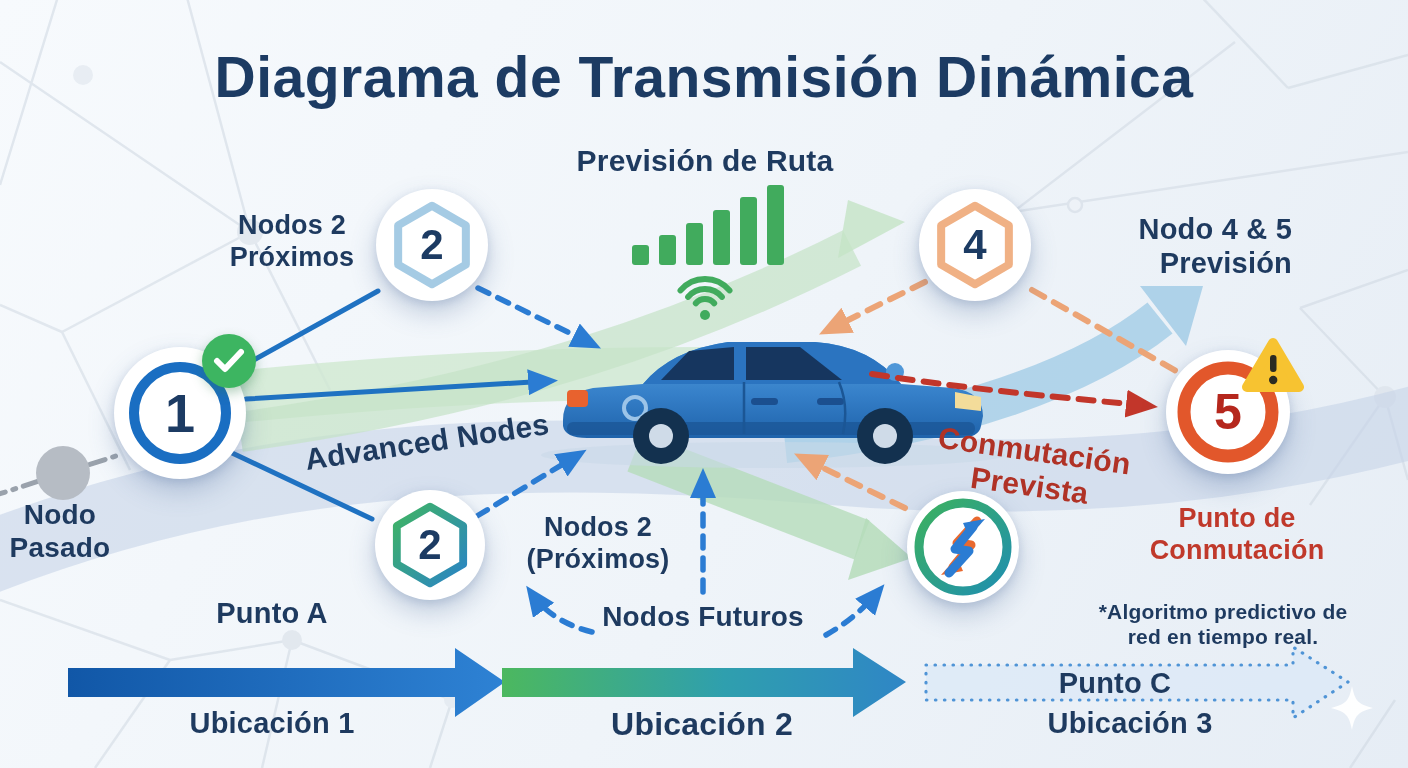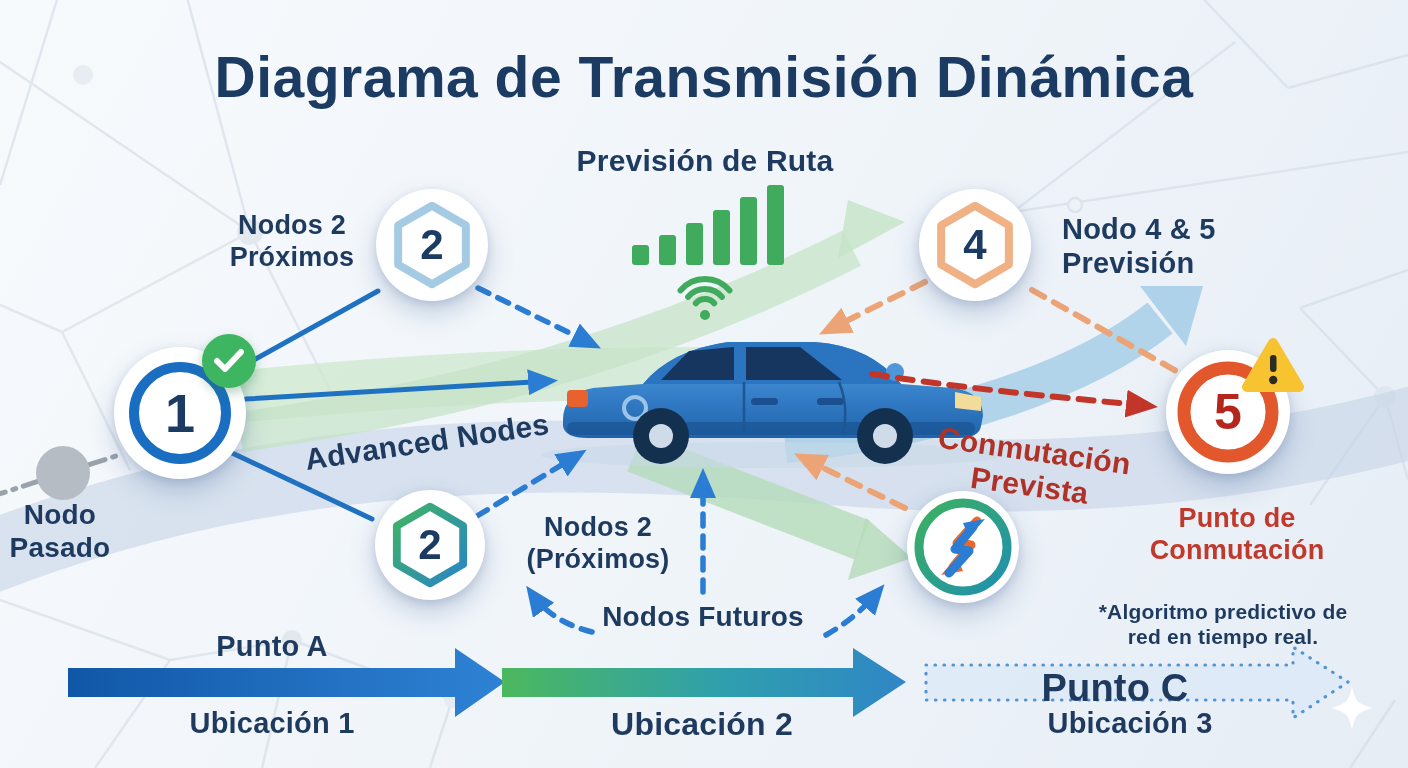--- a/index.html
+++ b/index.html
@@ -170,21 +170,21 @@
     </svg>
     <div class="num" style="font-size:42px;">2</div>
   </div>
 
   <div class="node" style="left:919px;top:189px;width:112px;height:112px;">
     <svg width="90" height="98" viewBox="-50 -55 100 110">
       <polygon points="0,-44 38,-22 38,22 0,44 -38,22 -38,-22" fill="none" stroke="#f0b185" stroke-width="9" stroke-linejoin="round"></polygon>
     </svg>
     <div class="num" style="font-size:42px;">4</div>
   </div>
-  <div class="lbl" style="left:1062px;top:212px;width:230px;font-size:29px;text-align:left;">Nodo 4 &amp; 5
+  <div class="lbl" style="left:1062px;top:212px;width:230px;font-size:29px;text-align:right;">Nodo 4 &amp; 5
 Previsión</div>
 
   <div class="node" style="left:114px;top:347px;width:132px;height:132px;">
     <svg width="120" height="120" viewBox="-60 -60 120 120">
       <circle cx="0" cy="0" r="46" fill="none" stroke="#1a6ec2" stroke-width="10"></circle>
     </svg>
     <div class="num" style="font-size:54px;">1</div>
   </div>
   <div class="badge" style="left:202px;top:334px;width:54px;height:54px;border-radius:50%;background:#3db561;box-shadow:0 5px 12px rgba(40,120,70,.35);">
     <svg width="32" height="26" viewBox="0 0 32 26">
@@ -245,19 +245,19 @@
     <span class="abs" style="opacity:0;font-size:1px;">!</span>
   </div>
 
   <div class="lbl red" style="left:872px;top:433px;width:320px;font-size:30px;transform:rotate(8deg);">Conmutación Prevista</div>
   <div class="lbl" style="left:1117px;top:503px;width:240px;color:#c0392b;">Punto de
 Conmutación</div>
 
   <div class="lbl" style="left:1073px;top:600px;width:300px;font-size:21px;font-weight:600;">*Algoritmo predictivo de
 red en tiempo real.</div>
 
-  <div class="lbl" style="left:172px;top:629px;width:200px;font-size:29px;">Punto A</div>
+  <div class="lbl" style="left:172px;top:596px;width:200px;font-size:29px;">Punto A</div>
   <div class="lbl" style="left:172px;top:706px;width:200px;font-size:29px;">Ubicación 1</div>
   <div class="lbl" style="left:602px;top:706px;width:200px;font-size:32px;">Ubicación 2</div>
-  <div class="lbl" style="left:1015px;top:666px;width:200px;font-size:38px;text-align:center;">Punto C</div>
+  <div class="lbl" style="left:1015px;top:666px;width:200px;font-size:29px;text-align:center;">Punto C</div>
   <div class="lbl" style="left:1030px;top:706px;width:200px;font-size:29px;text-align:center;">Ubicación 3</div>
 
 </div>
 
 </body></html>

